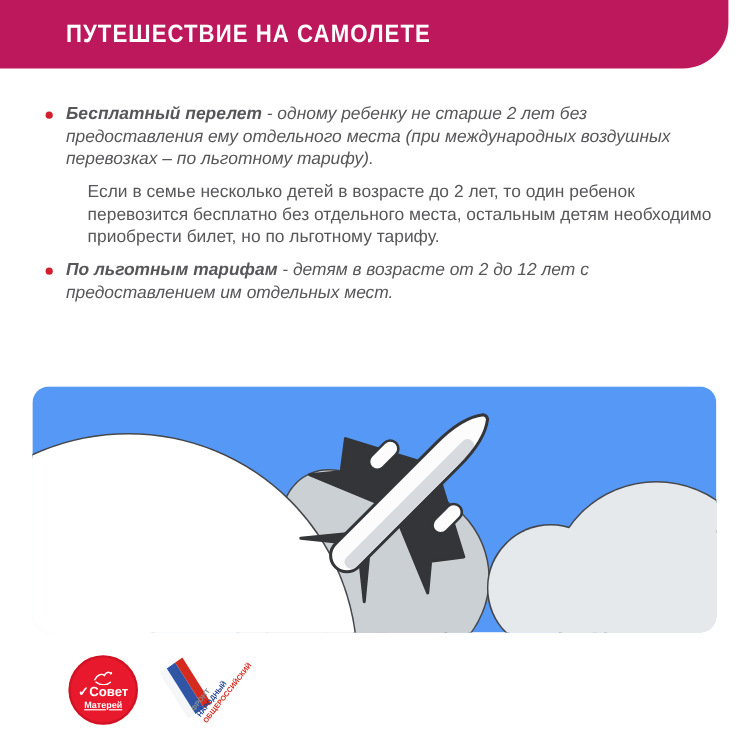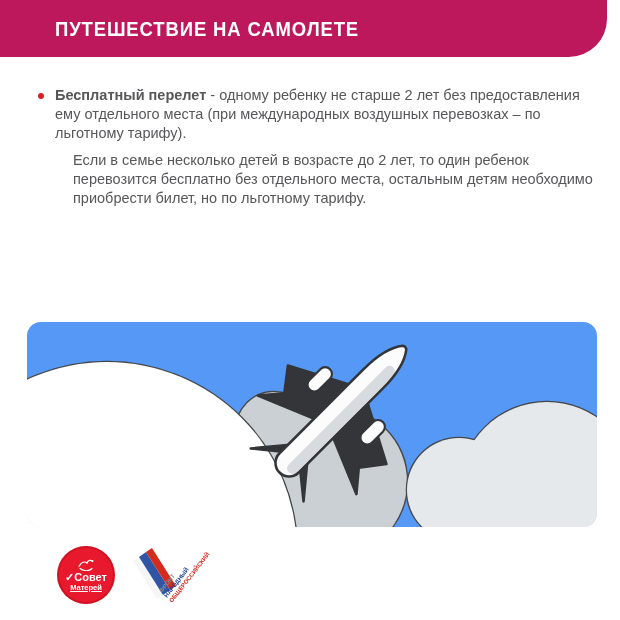--- a/index.html
+++ b/index.html
@@ -26,21 +26,21 @@
     transform:scaleX(0.88);
     transform-origin:left center;
     white-space:nowrap;
   }
   
   .content {
     position:absolute; left:37px; top:86px; width:556px;
     color:#57575a;
     font-size:14.5px; line-height:19px;
   }
-  .bullet-item { position:relative; padding-left:18px; margin-bottom:8px; }
+  .bullet-item { position:relative; padding-left:18px; margin-bottom:8px;font-style:italic; }
   .bullet-dot {
     position:absolute; left:1px; top:7px;
     width:6px; height:6px; border-radius:50%;
     background:#d21f2c;
   }
   .lead { font-weight:bold; }
   .plain-para { margin-left:36px; margin-bottom:8px; }
   .note {
     margin-left:18px; margin-top:9px;
     color:#e31e2d; font-weight:bold;
@@ -70,20 +70,24 @@
 <div class="header">
   <div class="header-title">ПУТЕШЕСТВИЕ НА САМОЛЕТЕ</div>
 </div>
 
 <div class="content">
   <div class="bullet-item">
     <span class="bullet-dot"></span>
     <span class="lead">Бесплатный перелет</span><span> - одному ребенку не старше 2 лет без предоставления ему отдельного места (при международных воздушных перевозках – по льготному тарифу).</span>
   </div>
   <div class="plain-para">Если в семье несколько детей в возрасте до 2 лет, то один ребенок перевозится бесплатно без отдельного места, остальным детям необходимо приобрести билет, но по льготному тарифу.</div>
+  <div class="bullet-item">
+    <span class="bullet-dot"></span>
+    <span class="lead">По льготным тарифам</span><span> - детям в возрасте от 2 до 12 лет с предоставлением им отдельных мест.</span>
+  </div>
 </div>
 
 <div class="illustration">
   <svg width="570" height="205" viewBox="0 0 570 205">
     <defs>
       <clipPath id="illClip">
           <rect width="570" height="205" rx="14"></rect>
         </clipPath>
     </defs>
     <g clip-path="url(#illClip)">

